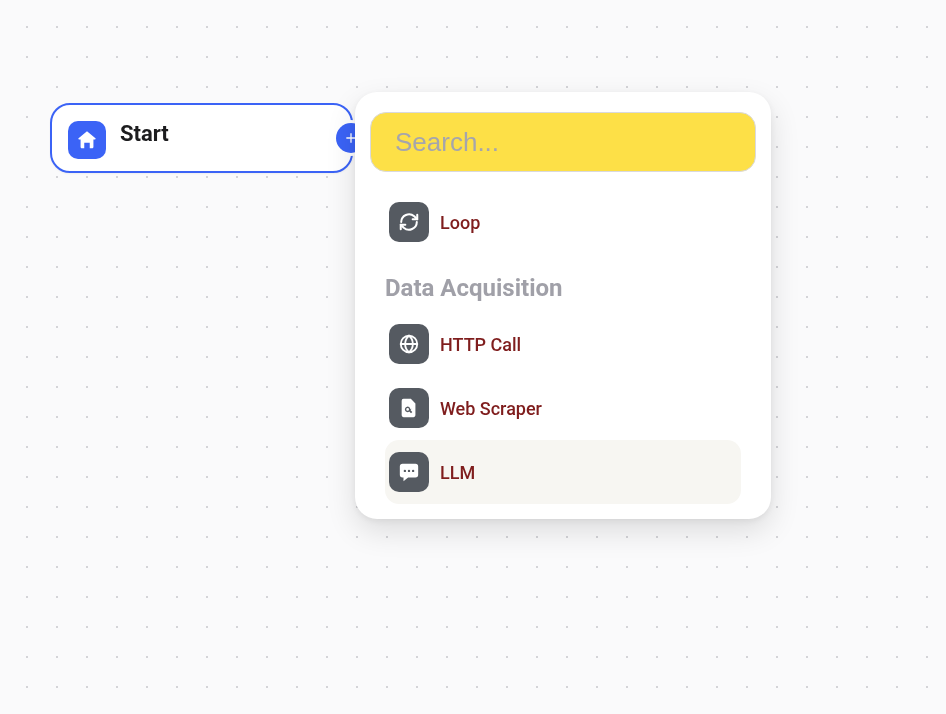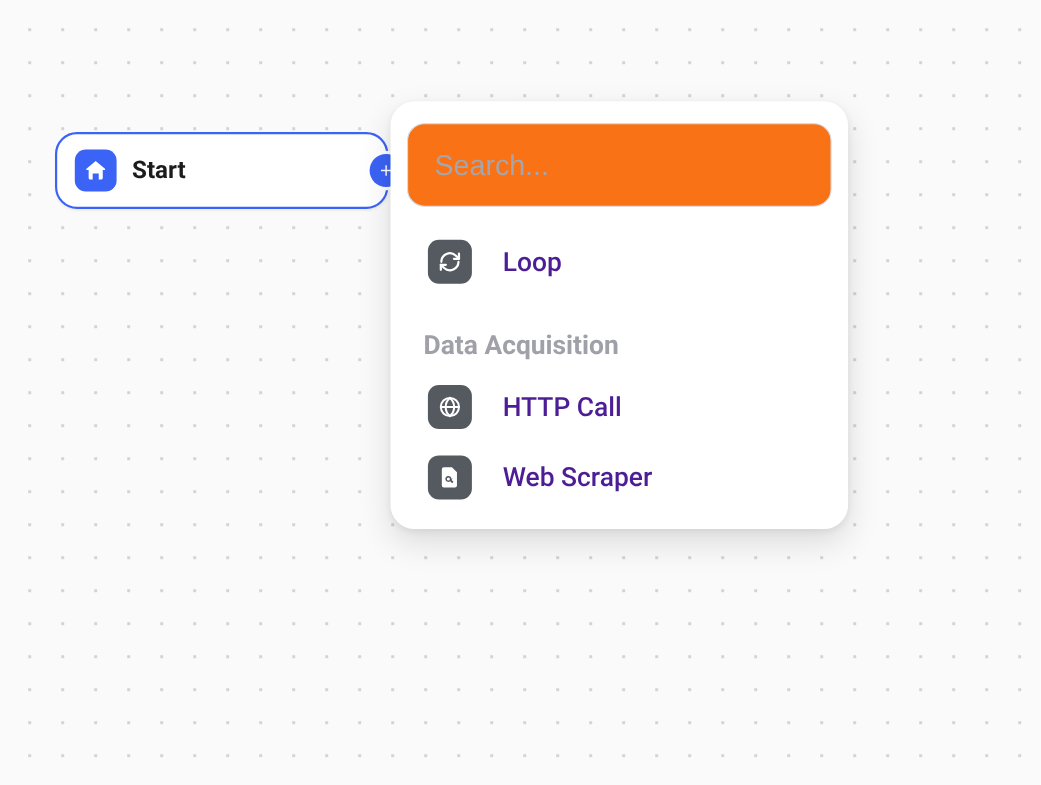--- a/index.html
+++ b/index.html
@@ -17,28 +17,28 @@
     height: 714px;
     background-color: #fafafb;
     background-image: radial-gradient(circle, #d4d4d8 1.5px, transparent 1.5px);
     background-size: 30px 30px;
     background-position: 12px 12px;
   }
   
   .start-node {
     position: absolute;
     left: 50px;
-    top: 120px;
+    top: 103px;
     width: 303px;
     height: 70px;
     background: #ffffff;
     border: 2px solid #3b63f6;
     border-radius: 20px;
     display: flex;
-    align-items: center;
+    align-items: flex-start;
     padding: 16px 16px;
     box-shadow: 0 1px 2px rgba(0,0,0,0.05);
   }
   .start-icon {
     width: 38px;
     height: 38px;
     background: #3b63f6;
     border-radius: 10px;
     display: flex;
     align-items: center;
@@ -75,40 +75,40 @@
     left: 355px;
     top: 92px;
     width: 416px;
     background: #ffffff;
     border-radius: 22px;
     box-shadow: 0 12px 30px rgba(0,0,0,0.12), 0 2px 6px rgba(0,0,0,0.06);
     padding: 20px 15px 15px 15px;
   }
   .search-input {
     width: 100%;
-    height: 76px;
+    height: 60px;
     border: 1.5px solid #d9d9de;
     border-radius: 16px;
     font-size: 26px;
     color: #333;
     padding: 0 24px;
     outline: none;
-    background: #f97316;
+    background: #fde047;
   }
   .search-input::placeholder {
     color: #a5a5ad;
   }
   .menu-body {
     padding: 18px 15px 0 15px;
   }
   .group-label {
     font-size: 24px;
     font-weight: 700;
     color: #a0a0a8;
-    margin: 30px 0 10px 0;
+    margin: 20px 0 10px 0;
   }
   .menu-item {
     display: flex;
     align-items: center;
     height: 64px;
     border-radius: 14px;
     padding: 0 4px;
     cursor: pointer;
   }
   .menu-item.hover {
@@ -119,24 +119,24 @@
     height: 40px;
     border-radius: 10px;
     background: #555a61;
     color: #fff;
     display: flex;
     align-items: center;
     justify-content: center;
     flex-shrink: 0;
   }
   .item-label {
-    font-size: 24px;
+    font-size: 18px;
     font-weight: 500;
-    color: #4c1d95;
-    margin-left: 28px;
+    color: #7f1d1d;
+    margin-left: 11px;
   }
   svg { display: block; }
 </style>
 </head>
 <body>
 
 <div class="canvas">
 
   <div class="start-node">
     <div class="start-icon">
@@ -185,17 +185,25 @@
       <div class="menu-item">
         <div class="item-icon">
           <svg width="22" height="22" viewBox="0 0 24 24" fill="currentColor">
             <path d="M6 2h8l5 5v13a2 2 0 0 1-2 2H6a2 2 0 0 1-2-2V4a2 2 0 0 1 2-2Zm7.5 11.5a3 3 0 1 0-1.2 2.4l1.9 1.9 1.4-1.4-1.9-1.9c.5-.6.8-1.3.8-2 0 0 0 0 0 0Zm-3 1.5a1.5 1.5 0 1 1 0-3 1.5 1.5 0 0 1 0 3Z"></path>
           </svg>
         </div>
         <div class="item-label">Web Scraper</div>
       </div>
 
 
+      <div class="menu-item hover">
+        <div class="item-icon">
+          <svg width="22" height="22" viewBox="0 0 24 24" fill="currentColor">
+            <path d="M5 3h14a3 3 0 0 1 3 3v9a3 3 0 0 1-3 3h-8l-5 4v-4H5a3 3 0 0 1-3-3V6a3 3 0 0 1 3-3Zm2.5 6.5a1.3 1.3 0 1 0 0 2.6 1.3 1.3 0 0 0 0-2.6Zm4.5 0a1.3 1.3 0 1 0 0 2.6 1.3 1.3 0 0 0 0-2.6Zm4.5 0a1.3 1.3 0 1 0 0 2.6 1.3 1.3 0 0 0 0-2.6Z"></path>
+          </svg>
+        </div>
+        <div class="item-label">LLM</div>
+      </div>
 
     </div>
   </div>
 
 </div>
 
 </body></html>

